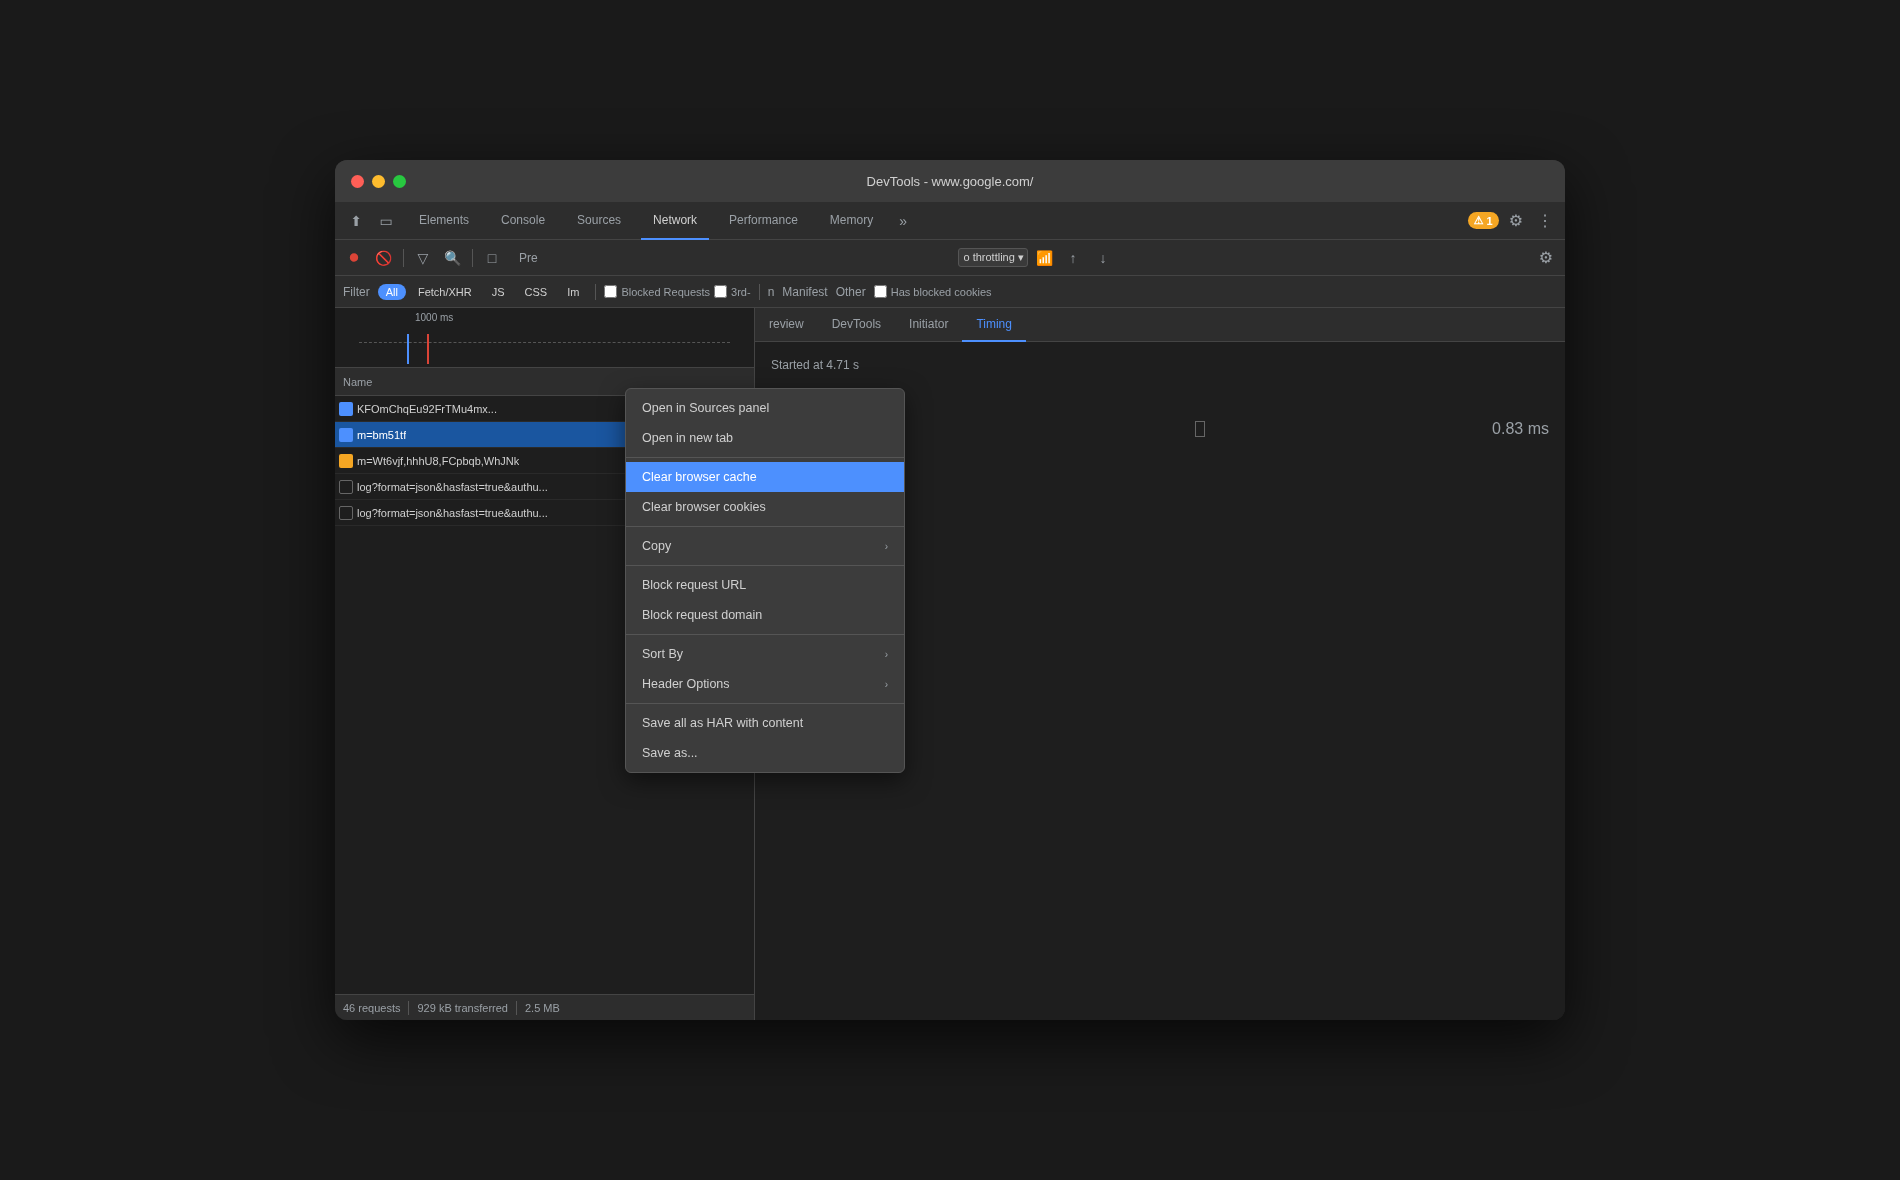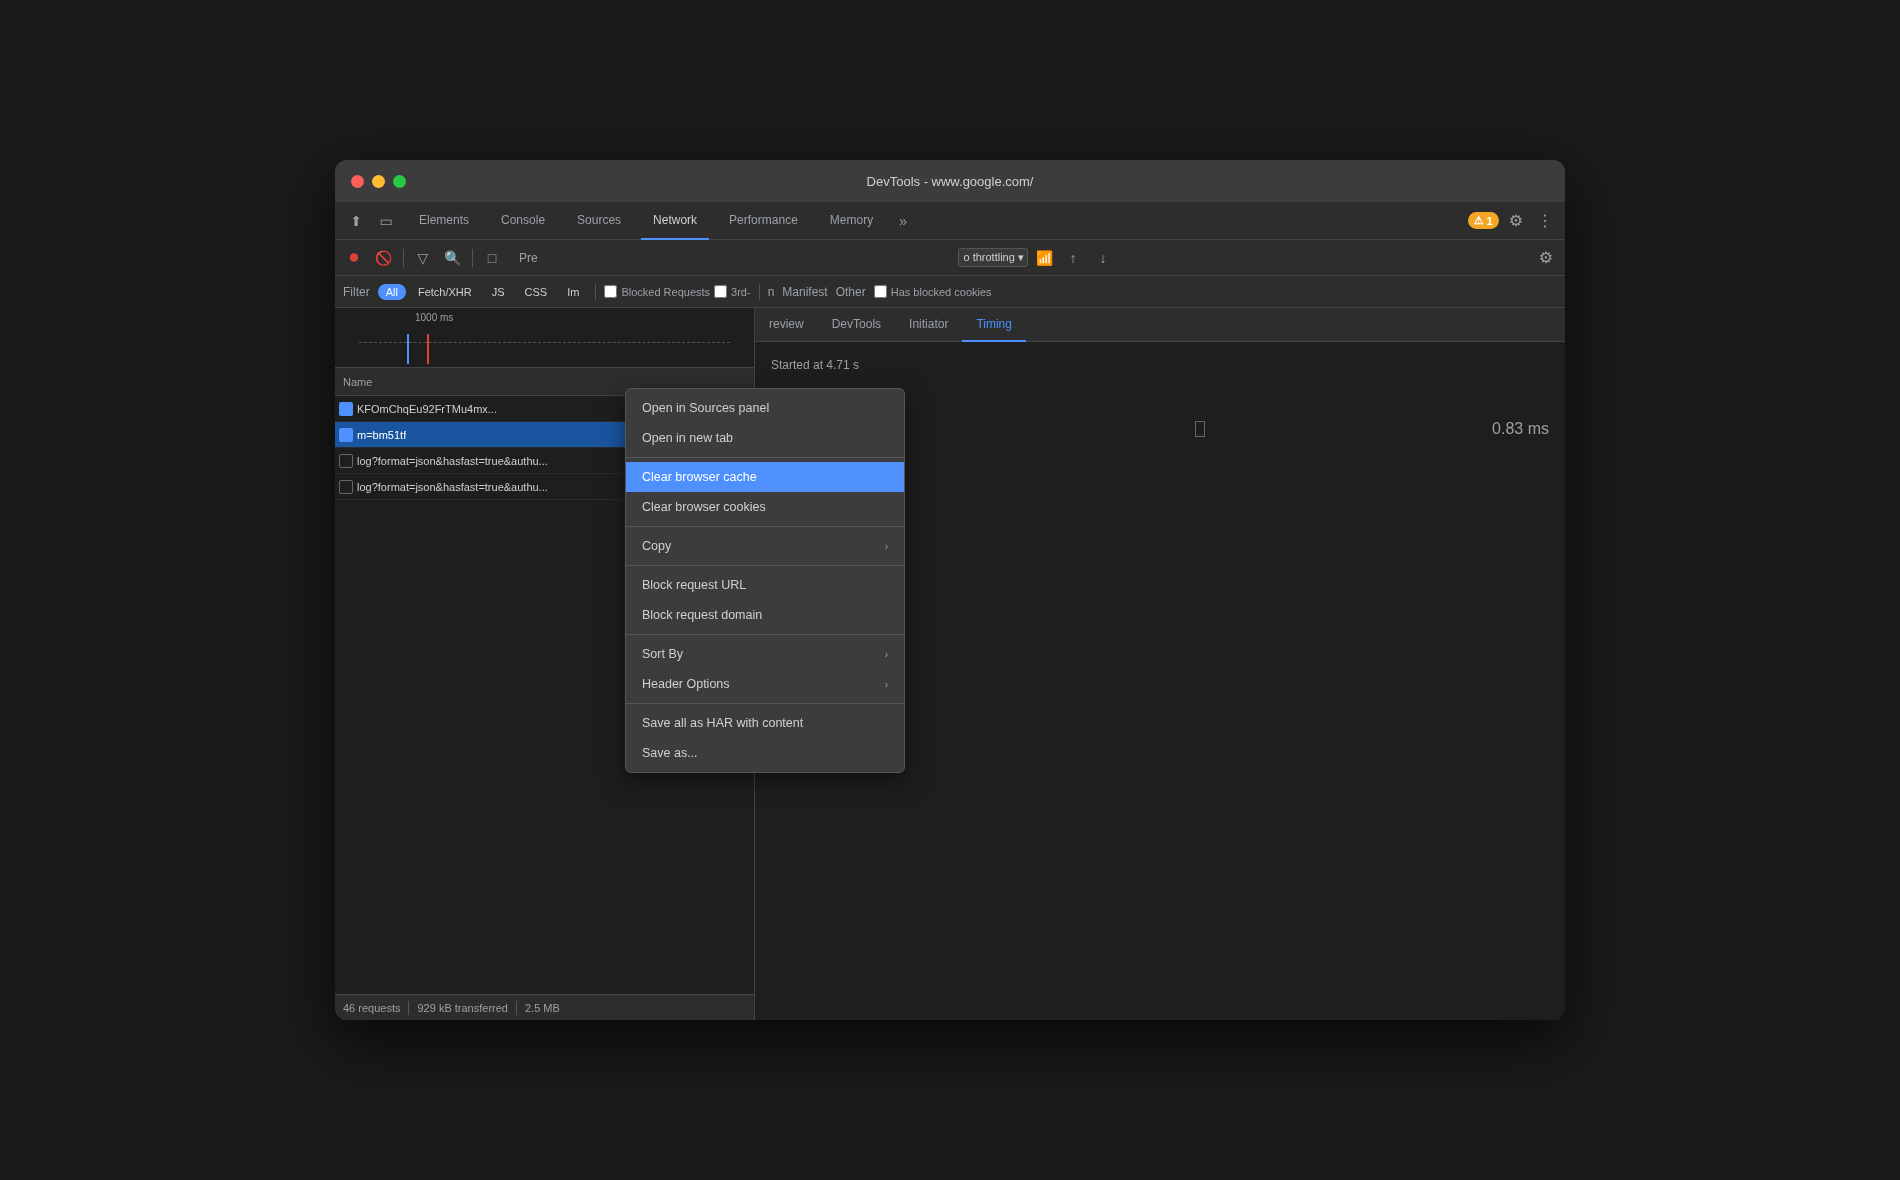--- a/index.html
+++ b/index.html
@@ -645,20 +645,24 @@
         <div class="request-rows">
           <div class="request-row">
             <div class="row-icon blue"></div>
             <span class="row-name">KFOmChqEu92FrTMu4mx...</span>
           </div>
           <div class="request-row selected">
             <div class="row-icon blue"></div>
             <span class="row-name">m=bm51tf</span>
           </div>
           <div class="request-row">
+            <div class="row-icon orange"></div>
+            <span class="row-name">m=Wt6vjf,hhhU8,FCpbqb,WhJNk</span>
+          </div>
+          <div class="request-row">
             <div class="row-icon gray"></div>
             <span class="row-name">log?format=json&amp;hasfast=true&amp;authu...</span>
           </div>
           <div class="request-row">
             <div class="row-icon gray"></div>
             <span class="row-name">log?format=json&amp;hasfast=true&amp;authu...</span>
           </div>
         </div>
 
         <div class="status-bar">

